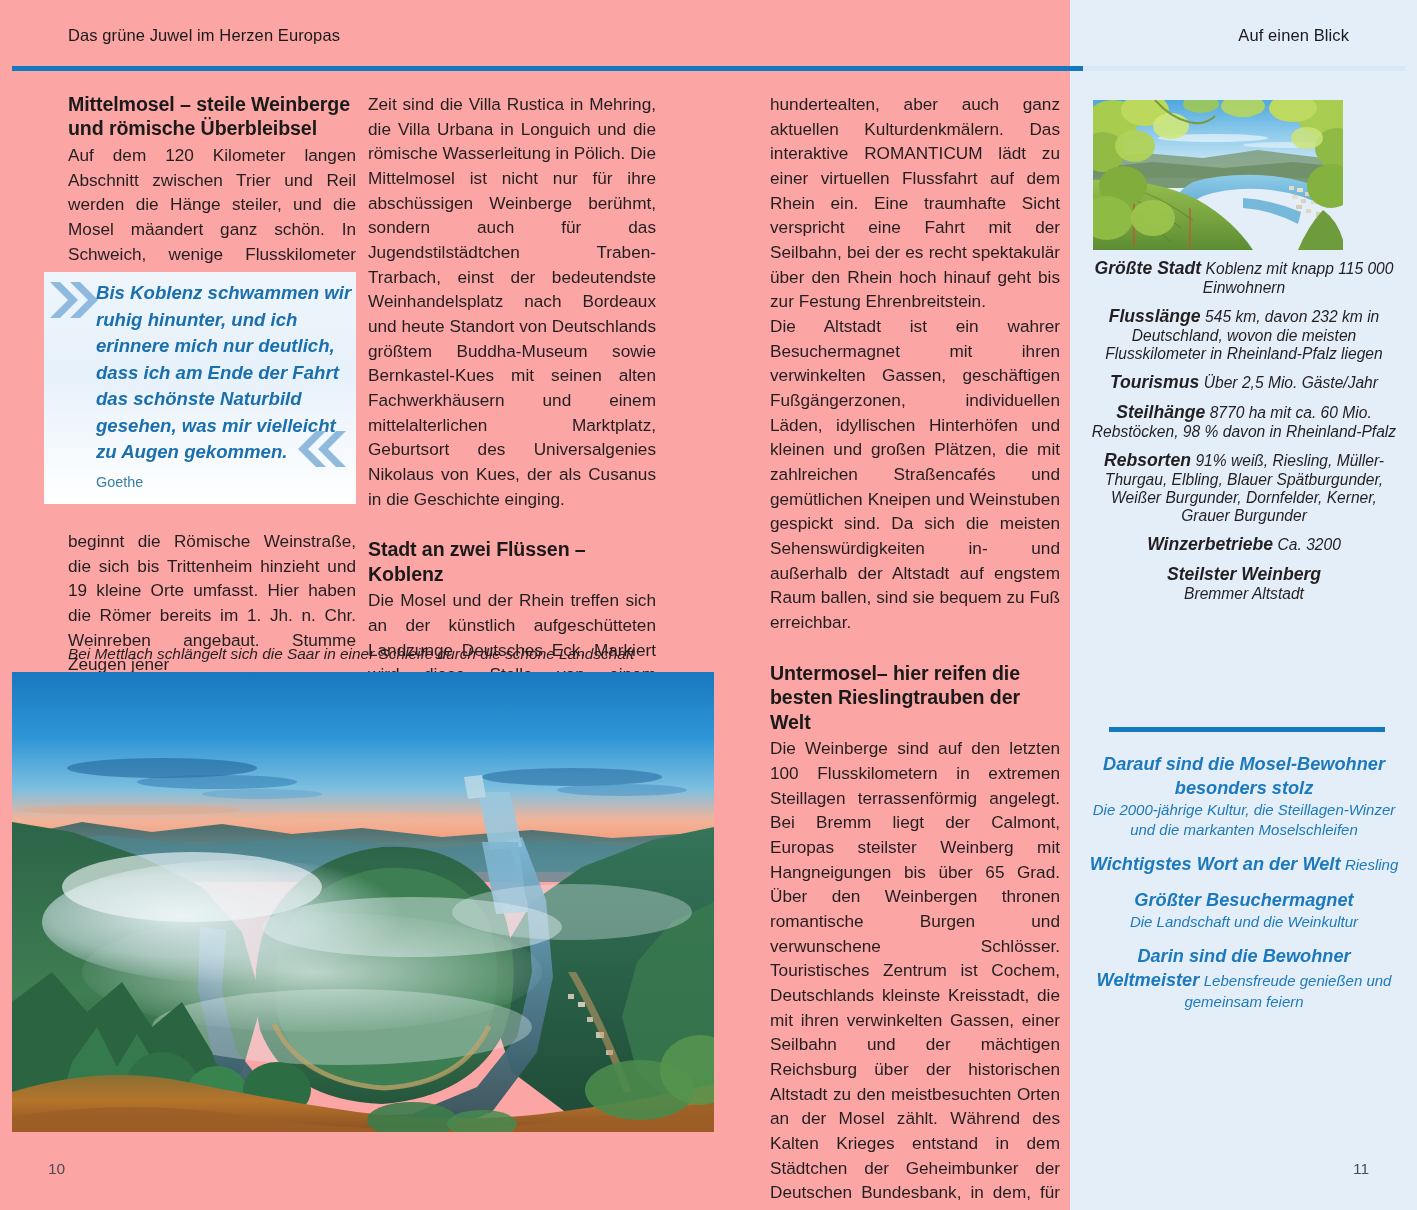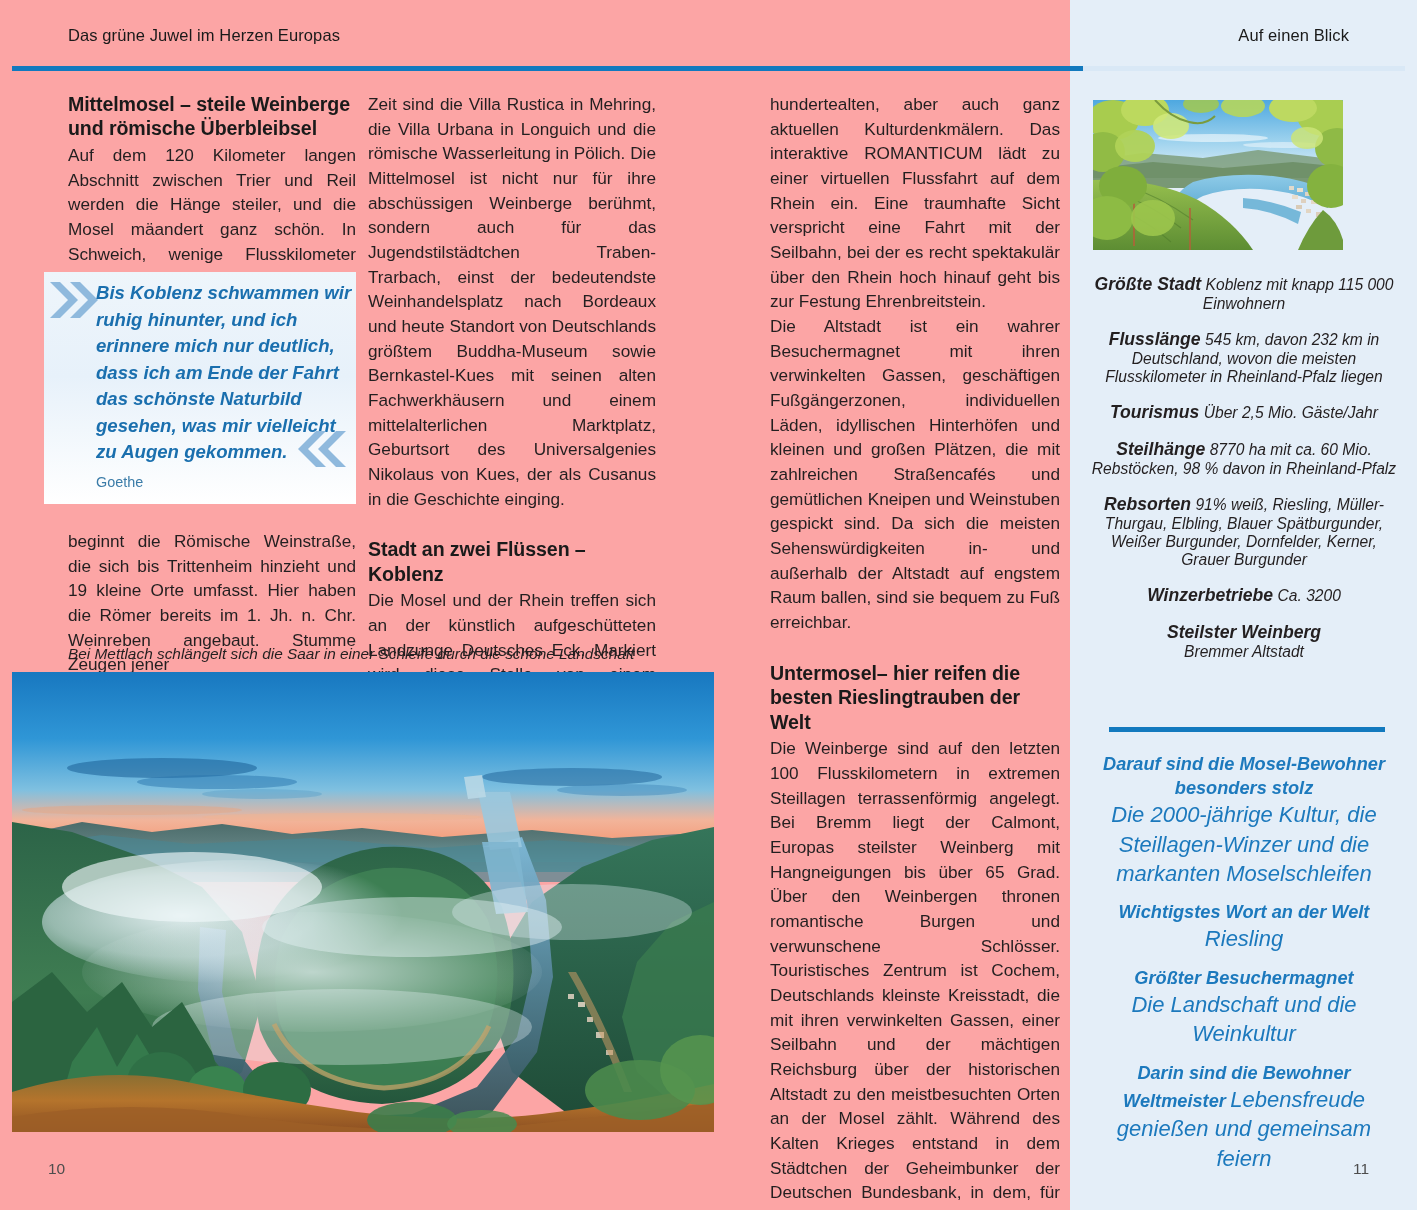--- a/index.html
+++ b/index.html
@@ -85,35 +85,35 @@
 
   
   .pagenum-l{position:absolute;left:48px;top:1160px;font-size:15.5px;color:#4d4d4d;}
   .pagenum-r{position:absolute;right:48px;top:1160px;font-size:15.5px;color:#4d4d4d;}
 
   
   .facts{
     position:absolute;left:1088px;top:258px;width:312px;
     text-align:center;color:#231f20;
   }
-  .fact{margin-bottom:9px;margin-top:16px;}
+  .fact{margin-bottom:9px;}
   .fact-term{font-weight:700;font-size:17.6px;font-style:italic;}
   .fact-val{font-style:italic;font-size:15.6px;}
 
   .divider{
     position:absolute;left:1109px;top:727px;width:276px;height:5px;background:#1279be;
   }
 
   .proud{
     position:absolute;left:1088px;top:752px;width:312px;
     text-align:center;color:#1c79bd;
   }
   .proud-block{margin-bottom:12px;}
   .proud-term{font-weight:700;font-style:italic;font-size:18.2px;line-height:1.32;}
-  .proud-val{font-style:italic;font-size:22px;line-height:1.34;}
+  .proud-val{font-style:italic;font-size:15px;line-height:1.34;}
 </style>
 </head>
 <body>
 
 <div class="page">
 
   <div class="left-page">
 
     <div class="runhead">Das grüne Juwel im Herzen Europas</div>
     <div class="rule-left"></div>

